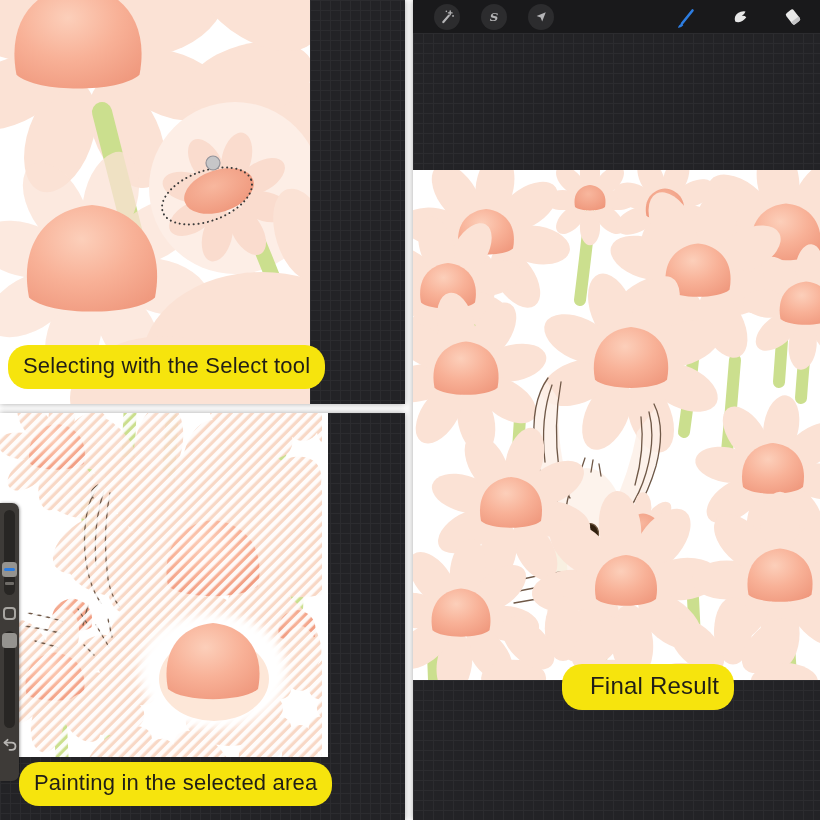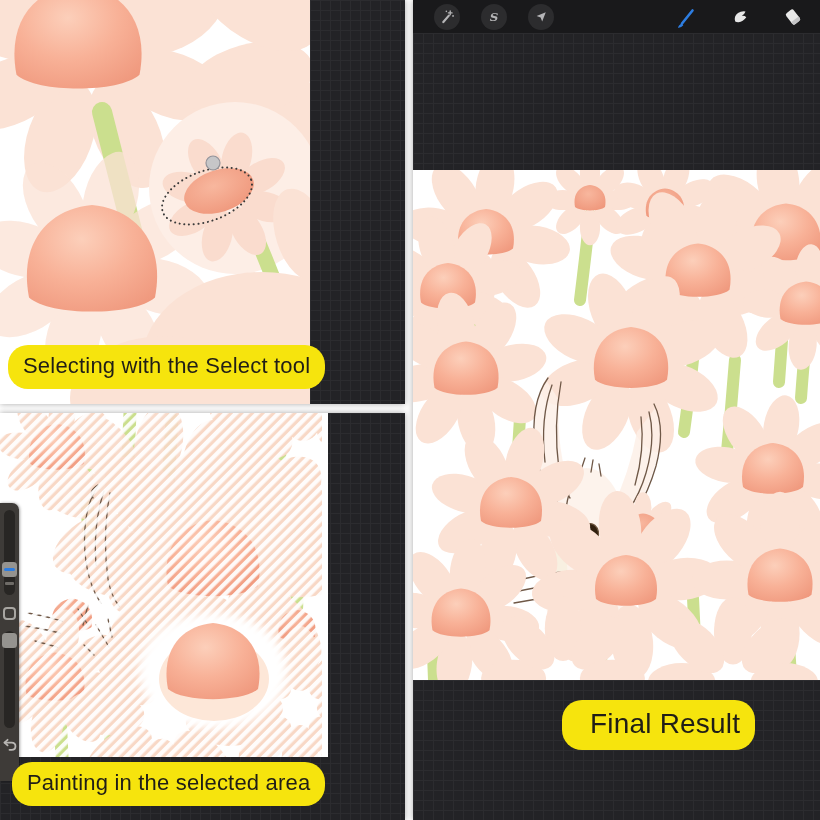--- a/index.html
+++ b/index.html
@@ -209,21 +209,21 @@
       <div class="handle" id="opacity-handle"></div>
       <button class="undo-btn">
         <svg width="17" height="17" viewBox="0 0 16 16">
           <g fill="none" stroke="#b9b7b4" stroke-width="1.7" stroke-linecap="round" stroke-linejoin="round">
             <path d="M6.2 3.6 L3.2 6.2 L6.2 8.8"></path>
             <path d="M3.6 6.2 H10 Q13.6 6.2 13.6 9.6 Q13.6 13 10 13 H8"></path>
           </g>
         </svg>
       </button>
     </div>
-    <div class="caption" style="left:12px;top:349px;">Painting in the selected area</div>
+    <div class="caption" style="left:19px;top:349px;">Painting in the selected area</div>
   </section>
 
   <section class="panel" id="panel-r">
     <div class="dark-bg" style="left:0;top:33px;width:407px;height:137px;"></div>
     <div class="dark-bg" style="left:0;top:680px;width:407px;height:140px;"></div>
 
     <div class="toolbar">
       <div class="tb-group tb-left">
         <button class="tb-btn tb-circle">
           <svg width="22" height="22" viewBox="0 0 24 24">
@@ -378,16 +378,16 @@
           </g>
         <g transform="translate(150,508)">
             <use href="#ring" transform="scale(1.3)" class="petal"></use>
           </g>
         <g transform="translate(320,512)">
             <use href="#ring" transform="scale(1.35)" class="petal"></use>
           </g>
       </svg>
     </div>
 
-    <div class="caption" style="left:149px;top:700px;font-size:28px;padding-left:28px;">Final Result</div>
+    <div class="caption" style="left:149px;top:664px;font-size:24px;padding-left:28px;">Final Result</div>
   </section>
 
 </div>
 
 </body></html>

